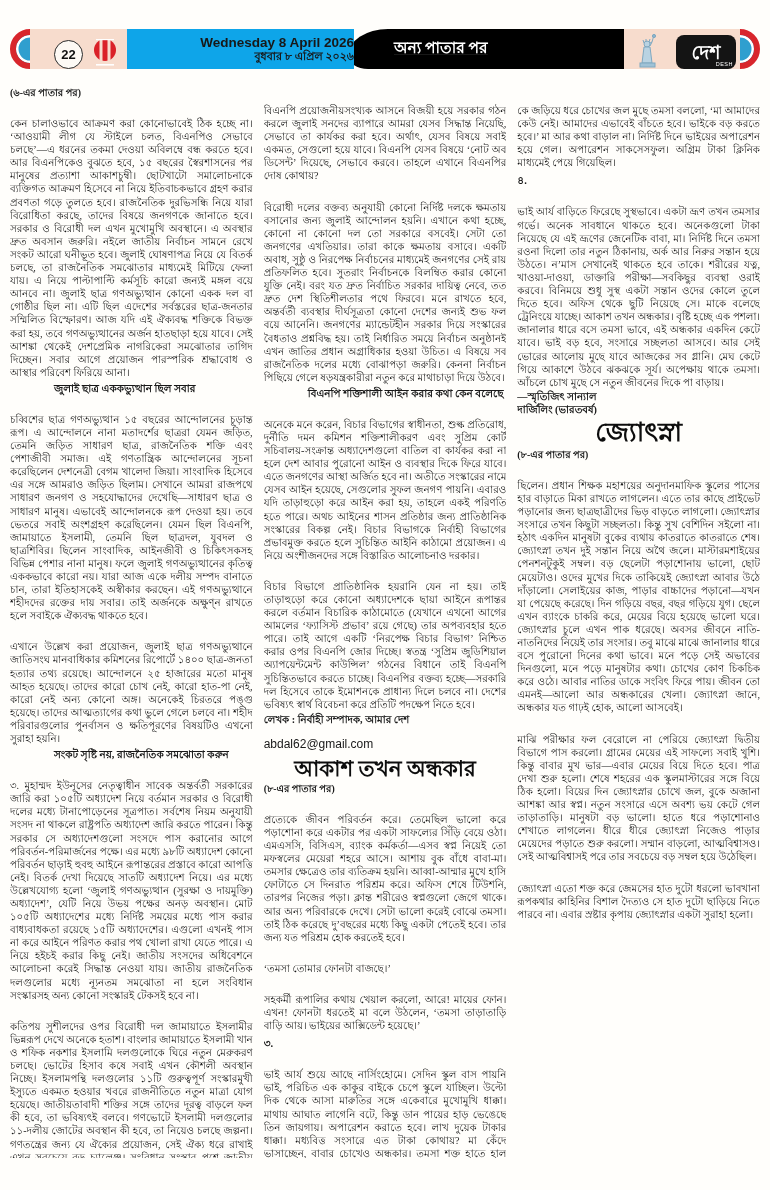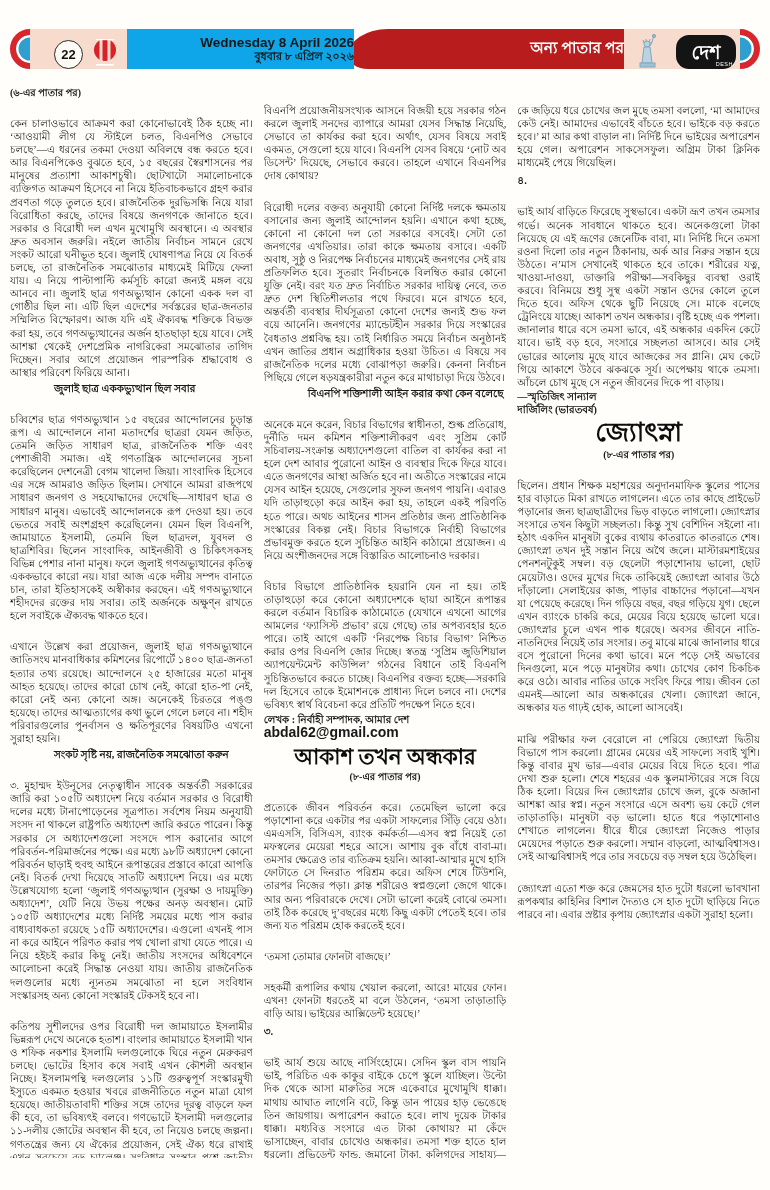--- a/index.html
+++ b/index.html
@@ -15,44 +15,44 @@
   .cap.right{margin-left:-20px;}
   .panel{z-index:2;display:flex;align-items:flex-end;box-sizing:border-box;}
   .panel.pink{background:#f7dccd;}
   .panel.first{padding:0 10px 0 24px;gap:10px;}
   .pageno{width:27px;height:27px;border-radius:50%;background:#fdf9f4;border:1.6px solid #2b2b2b;
           display:flex;align-items:center;justify-content:center;
           font-family:"Liberation Sans",sans-serif;font-weight:bold;font-size:13px;color:#111;}
   .datebox{background:#0ea5e9;flex-direction:column;justify-content:center;width:227px;text-align:center;}
   .date-en{font-family:"Liberation Sans",sans-serif;font-weight:bold;font-size:13.5px;line-height:15px;}
   .date-bn{font-weight:bold;font-size:11px;line-height:13px;}
-  .banner{flex:1;background:#b91c1c;z-index:1;margin-left:-6px;
+  .banner{flex:1;background:#000000;z-index:1;margin-left:-6px;
           border-top-left-radius:60px 40px;border-bottom-left-radius:30px 20px;
-          display:flex;align-items:center;justify-content:flex-end;}
+          display:flex;align-items:center;justify-content:flex-start;text-decoration:underline;}
   .banner-text{color:#ffffff;font-weight:bold;font-size:15.5px;padding-left:46px;}
   .statuebox{width:48px;justify-content:center;}
   .logobox{width:68px;justify-content:center;}
-  .logo-block{width:60px;height:34px;background:#141414;border-radius:13px;position:relative;
+  .logo-block{width:60px;height:34px;background:#141414;border-radius:8px;position:relative;
               display:flex;align-items:center;justify-content:center;}
   .logo-bn{color:#ffffff;font-weight:bold;font-size:19px;line-height:19px;}
   .logo-en{position:absolute;right:3px;bottom:2px;color:#ffffff;
            font-family:"Liberation Sans",sans-serif;font-size:5.5px;letter-spacing:.5px;}
 
   
   .columns{position:absolute;left:10px;top:86px;width:750px;height:1072px;display:flex;gap:11px;}
   .col{flex:1 1 0;overflow:hidden;min-width:0;}
   .para{font-size:10.2px;line-height:13.1px;text-align:justify;margin:18px 0 1px 0;}
   .subhead{font-weight:bold;font-size:10.4px;line-height:13px;margin:3px 0 1px 0;padding-left:44px;}
   .headline{font-weight:bold;text-align:center;line-height:1.12;margin:2px 0 2px 0;color:#0d0d0d;}
   .headline.lg{font-size:26px;}
   .headline.md{font-size:21.5px;}
   .continuation{font-weight:bold;font-size:9.8px;line-height:12px;margin:1px 0 3px 0;}
-  .continuation.center{text-align:center;}
+  .continuation.center{}
   .byline{font-weight:bold;font-size:10.2px;line-height:13px;margin-top:2px;}
-  .email{font-weight:bold;font-family:"Liberation Sans",sans-serif;font-size:14px;line-height:13px;margin:0 0 6px 0;}
+  .email{font-weight:normal;font-family:"Liberation Sans",sans-serif;font-size:12px;line-height:13px;margin:12px 0 6px 0;}
   .section-num{font-weight:bold;font-size:10.5px;line-height:13px;margin:5px 0 2px 0;}
   .signature{font-weight:bold;font-size:10.2px;line-height:13px;}
 </style>
 </head>
 <body>
 
 <div class="page">
 
   <div class="header">
     <div class="cap left"></div>

